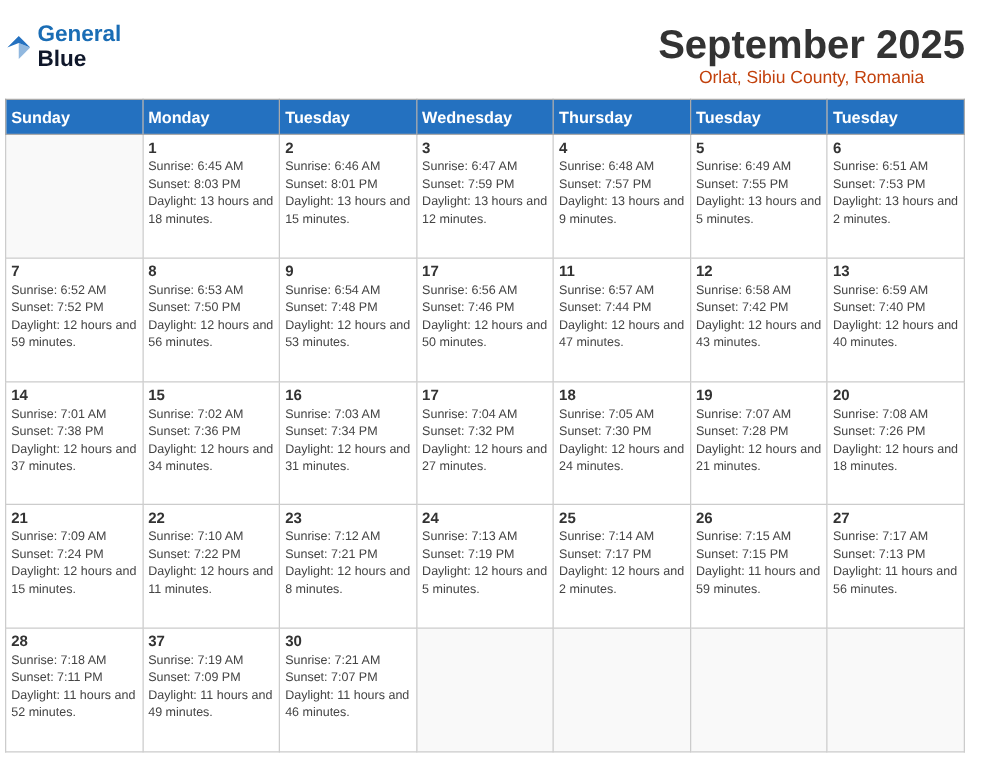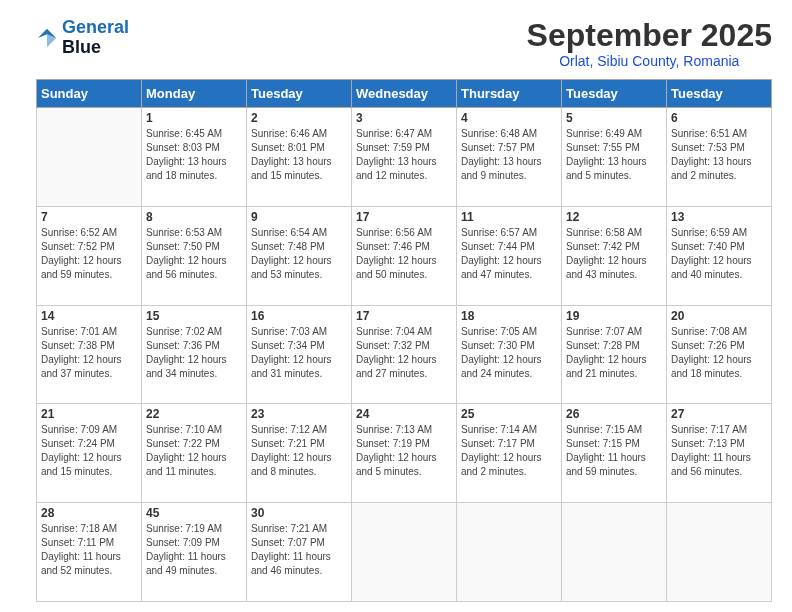--- a/index.html
+++ b/index.html
@@ -6,21 +6,21 @@
     body {
       width: 792px;
       height: 612px;
       background: #ffffff;
       font-family: Arial, sans-serif;
       overflow: hidden;
     }
     .page {
       width: 792px;
       height: 612px;
-      padding: 18px 20px 10px 36px;
+      padding: 18px 20px 10px 4px;
       display: flex;
       flex-direction: column;
     }
     .header {
       display: flex;
       justify-content: space-between;
       align-items: flex-start;
       margin-bottom: 10px;
     }
     .logo {
@@ -45,21 +45,21 @@
       text-align: center;
     }
     .month-title {
       font-size: 32px;
       font-weight: bold;
       color: #333;
       line-height: 1.1;
     }
     .subtitle {
       font-size: 14px;
-      color: #1d4ed8;
+      color: #c2410c;
     }
     .calendar {
       width: 100%;
       border-collapse: collapse;
       flex: 1;
     }
     .calendar th {
       background-color: #2471c0;
       color: white;
       font-size: 13px;
@@ -243,21 +243,21 @@
             <span class="day-number">27</span>
             <div class="day-info">Sunrise: 7:17 AM<br>Sunset: 7:13 PM<br>Daylight: 11 hours and 56 minutes.</div>
           </td>
         </tr>
         <tr>
           <td>
             <span class="day-number">28</span>
             <div class="day-info">Sunrise: 7:18 AM<br>Sunset: 7:11 PM<br>Daylight: 11 hours and 52 minutes.</div>
           </td>
           <td>
-            <span class="day-number">45</span>
+            <span class="day-number">37</span>
             <div class="day-info">Sunrise: 7:19 AM<br>Sunset: 7:09 PM<br>Daylight: 11 hours and 49 minutes.</div>
           </td>
           <td>
             <span class="day-number">30</span>
             <div class="day-info">Sunrise: 7:21 AM<br>Sunset: 7:07 PM<br>Daylight: 11 hours and 46 minutes.</div>
           </td>
           <td class="empty-cell"></td>
           <td class="empty-cell"></td>
           <td class="empty-cell"></td>
           <td class="empty-cell"></td>

